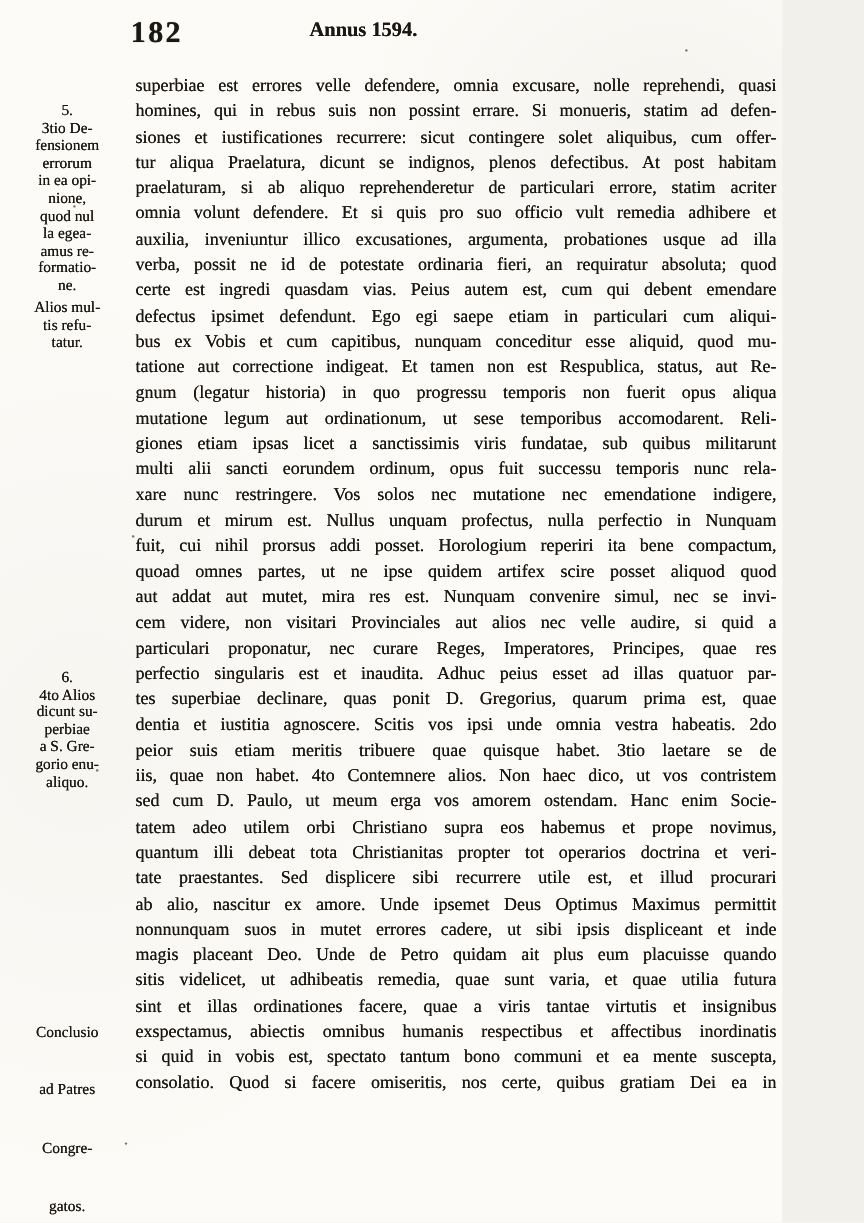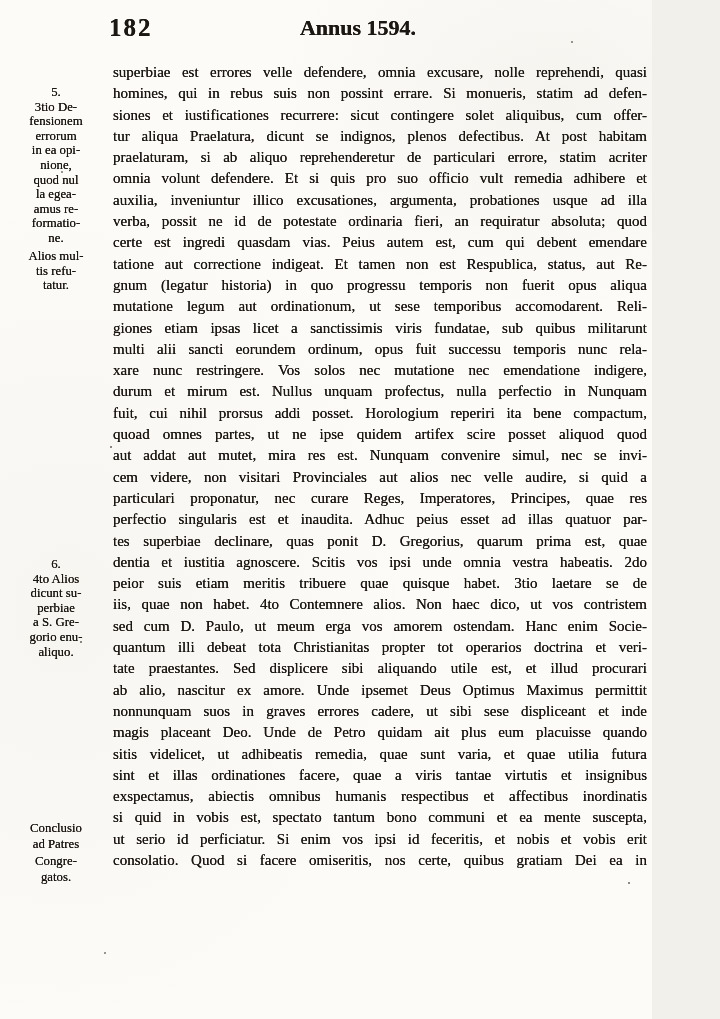--- a/index.html
+++ b/index.html
@@ -23,21 +23,21 @@
       radial-gradient(ellipse 400px 300px at 85% 10%, rgba(120,110,95,0.05), transparent 70%),
       radial-gradient(ellipse 500px 600px at 10% 60%, rgba(120,110,95,0.04), transparent 70%);
   }
   .pagenum{
     position:absolute; left:109px; top:14px;
     font-size:25px; font-weight:700; letter-spacing:2px;
     text-shadow:0 0 0.6px currentColor;
   }
   .runhead{
     position:absolute; left:258px; top:15px; width:200px;
-    text-align:center; font-size:22px; font-weight:700;
+    text-align:left; font-size:17px; font-weight:700;
     text-shadow:0 0 0.5px currentColor;
   }
   .bodytext{
     position:absolute; left:113px; top:62px; width:534px;
   }
   .body-line{
     font-size:15px; line-height:21.3px; height:21.3px;
     overflow:hidden;
     text-align:justify; text-align-last:justify;
     text-shadow:0 0 0.55px currentColor; 
@@ -47,21 +47,21 @@
     text-align:center;
   }
   .mnote-line{
     font-size:12.8px; line-height:14.6px;
     text-shadow:0 0 0.5px currentColor;
   }
   .note-1{ top:85px; }
   .note-2{ top:249px; }
   .note-3{ top:557px; }
   .note-4{ top:820px; line-height:16.4px; }
-  .note-4 .mnote-line{ line-height:16.4px; }
+  .note-4 .mnote-line{ line-height:16.4px;margin-top:32px; }
   .edge-band{ position:absolute; top:0; left:696px; width:24px; height:1019px; }
   .speck{ position:absolute; background:#4c463e; border-radius:50%; opacity:.75; }
 </style>
 </head>
 <body>
 
 <div class="page">
 
   <div class="pagenum">182</div>
 
@@ -107,48 +107,50 @@
   <div class="bodytext">
       <div class="body-line">superbiae est errores velle defendere, omnia excusare, nolle reprehendi, quasi</div>
       <div class="body-line">homines, qui in rebus suis non possint errare. Si monueris, statim ad defen-</div>
       <div class="body-line">siones et iustificationes recurrere: sicut contingere solet aliquibus, cum offer-</div>
       <div class="body-line">tur aliqua Praelatura, dicunt se indignos, plenos defectibus. At post habitam</div>
       <div class="body-line">praelaturam, si ab aliquo reprehenderetur de particulari errore, statim acriter</div>
       <div class="body-line">omnia volunt defendere. Et si quis pro suo officio vult remedia adhibere et</div>
       <div class="body-line">auxilia, inveniuntur illico excusationes, argumenta, probationes usque ad illa</div>
       <div class="body-line">verba, possit ne id de potestate ordinaria fieri, an requiratur absoluta; quod</div>
       <div class="body-line">certe est ingredi quasdam vias. Peius autem est, cum qui debent emendare</div>
+      <div class="body-line">defectus ipsimet defendunt. Ego egi saepe etiam in particulari cum aliqui-</div>
+      <div class="body-line">bus ex Vobis et cum capitibus, nunquam conceditur esse aliquid, quod mu-</div>
       <div class="body-line">tatione aut correctione indigeat. Et tamen non est Respublica, status, aut Re-</div>
       <div class="body-line">gnum (legatur historia) in quo progressu temporis non fuerit opus aliqua</div>
       <div class="body-line">mutatione legum aut ordinationum, ut sese temporibus accomodarent. Reli-</div>
       <div class="body-line">giones etiam ipsas licet a sanctissimis viris fundatae, sub quibus militarunt</div>
       <div class="body-line">multi alii sancti eorundem ordinum, opus fuit successu temporis nunc rela-</div>
       <div class="body-line">xare nunc restringere. Vos solos nec mutatione nec emendatione indigere,</div>
       <div class="body-line">durum et mirum est. Nullus unquam profectus, nulla perfectio in Nunquam</div>
       <div class="body-line">fuit, cui nihil prorsus addi posset. Horologium reperiri ita bene compactum,</div>
       <div class="body-line">quoad omnes partes, ut ne ipse quidem artifex scire posset aliquod quod</div>
       <div class="body-line">aut addat aut mutet, mira res est. Nunquam convenire simul, nec se invi-</div>
       <div class="body-line">cem videre, non visitari Provinciales aut alios nec velle audire, si quid a</div>
       <div class="body-line">particulari proponatur, nec curare Reges, Imperatores, Principes, quae res</div>
       <div class="body-line">perfectio singularis est et inaudita. Adhuc peius esset ad illas quatuor par-</div>
       <div class="body-line">tes superbiae declinare, quas ponit D. Gregorius, quarum prima est, quae</div>
       <div class="body-line">dentia et iustitia agnoscere. Scitis vos ipsi unde omnia vestra habeatis. 2do</div>
       <div class="body-line">peior suis etiam meritis tribuere quae quisque habet. 3tio laetare se de</div>
       <div class="body-line">iis, quae non habet. 4to Contemnere alios. Non haec dico, ut vos contristem</div>
       <div class="body-line">sed cum D. Paulo, ut meum erga vos amorem ostendam. Hanc enim Socie-</div>
+      <div class="body-line">tatem adeo utilem orbi Christiano supra eos habemus et prope novimus,</div>
       <div class="body-line">quantum illi debeat tota Christianitas propter tot operarios doctrina et veri-</div>
-      <div class="body-line">tate praestantes. Sed displicere sibi aliquando utile est, et illud procurari</div>
+      <div class="body-line">tate praestantes. Sed displicere sibi recurrere utile est, et illud procurari</div>
       <div class="body-line">ab alio, nascitur ex amore. Unde ipsemet Deus Optimus Maximus permittit</div>
-      <div class="body-line">nonnunquam suos in graves errores cadere, ut sibi sese displiceant et inde</div>
+      <div class="body-line">nonnunquam suos in mutet errores cadere, ut sibi ipsis displiceant et inde</div>
       <div class="body-line">magis placeant Deo. Unde de Petro quidam ait plus eum placuisse quando</div>
       <div class="body-line">sitis videlicet, ut adhibeatis remedia, quae sunt varia, et quae utilia futura</div>
       <div class="body-line">sint et illas ordinationes facere, quae a viris tantae virtutis et insignibus</div>
       <div class="body-line">exspectamus, abiectis omnibus humanis respectibus et affectibus inordinatis</div>
       <div class="body-line">si quid in vobis est, spectato tantum bono communi et ea mente suscepta,</div>
-      <div class="body-line">ut serio id perficiatur. Si enim vos ipsi id feceritis, et nobis et vobis erit</div>
       <div class="body-line">consolatio. Quod si facere omiseritis, nos certe, quibus gratiam Dei ea in</div>
     </div>
 
   <div class="edge-band">
     <svg width="24" height="1019" viewBox="0 0 24 1019" xmlns="http://www.w3.org/2000/svg">
       <path d="M5,0 L23,0 L23,120 L24,300 L24,455 L21,540 L17,546 L14,455 L9,250 L5,90 Z" fill="#0d0c0b"></path>
       <rect x="19.4" y="540" width="2" height="195" fill="#151310" opacity="0.55"></rect>
       <rect x="20.1" y="730" width="1.3" height="130" fill="#151310" opacity="0.25"></rect>
     </svg>
   </div>

